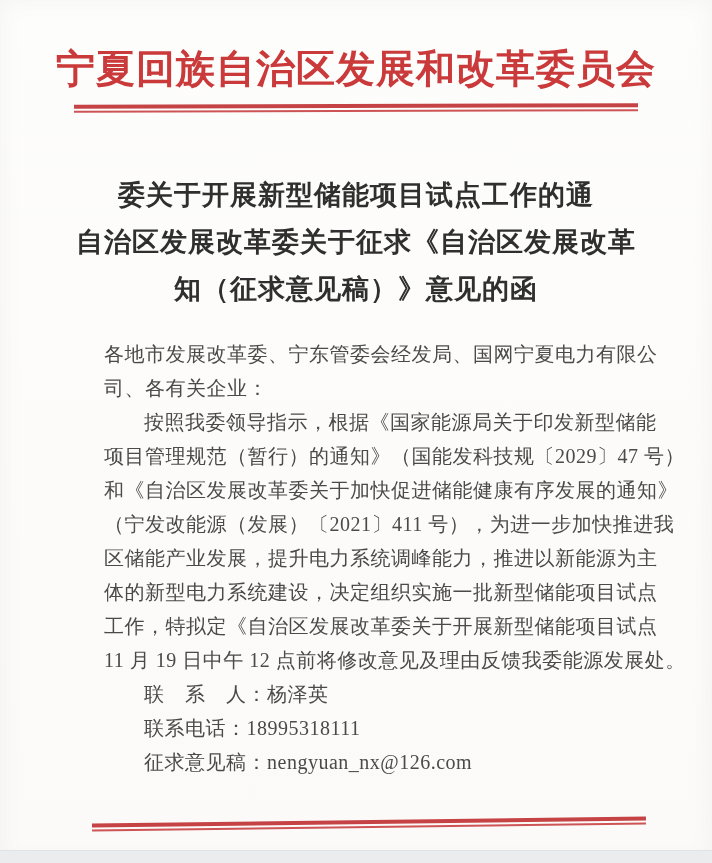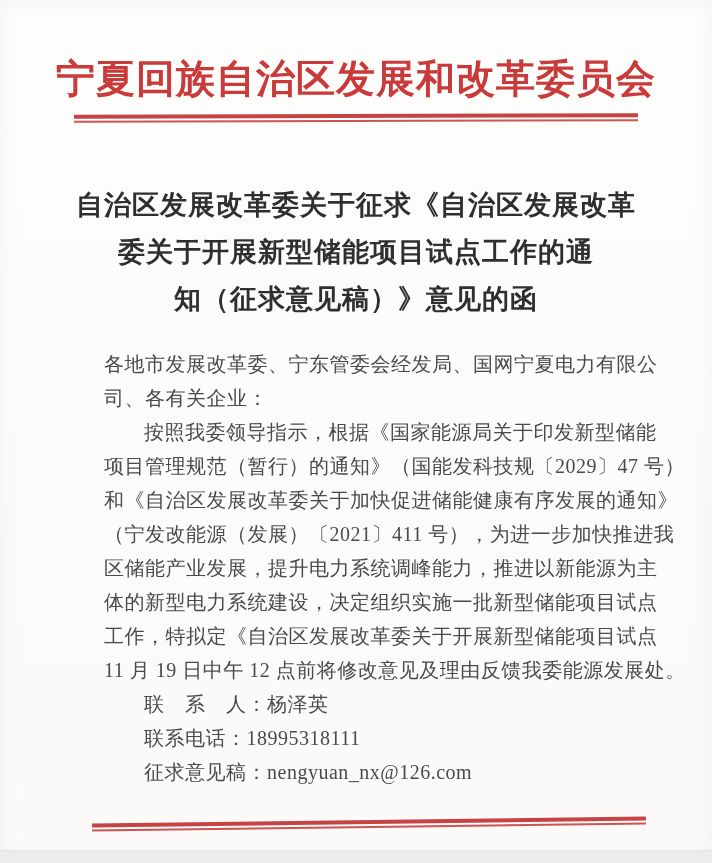--- a/index.html
+++ b/index.html
@@ -21,21 +21,21 @@
   .letterhead {
     padding-top: 46px;
     text-align: center;
   }
   .org-name {
     font-size: 39px;
     font-weight: 700;
     color: #ca3a3b;
     letter-spacing: 1px;
     line-height: 1.2;
-    margin: 10px;
+    margin: 0;
   }
   .letterhead-divider {
     width: 564px;
     margin: 11px auto 0 auto;
     transform: rotate(-0.15deg);
   }
   .letterhead-divider .rule-thick {
     height: 4px;
     background: #c64345;
   }
@@ -109,22 +109,22 @@
 
   <div class="letterhead">
     <h1 class="org-name">宁夏回族自治区发展和改革委员会</h1>
     <div class="letterhead-divider">
       <div class="rule-thick"></div>
       <div class="rule-thin"></div>
     </div>
   </div>
 
   <div class="doc-title">
+    <div class="title-line">委关于开展新型储能项目试点工作的通</div>
     <div class="title-line">自治区发展改革委关于征求《自治区发展改革</div>
-    <div class="title-line">委关于开展新型储能项目试点工作的通</div>
     <div class="title-line">知（征求意见稿）》意见的函</div>
   </div>
 
   <div class="doc-body">
 
     <div class="line">各地市发展改革委、宁东管委会经发局、国网宁夏电力有限公</div>
     <div class="line">司、各有关企业：</div>
 
     <div class="line indent">按照我委领导指示，根据《国家能源局关于印发新型储能</div>
     <div class="line">项目管理规范（暂行）的通知》（国能发科技规〔2029〕47 号）</div>

